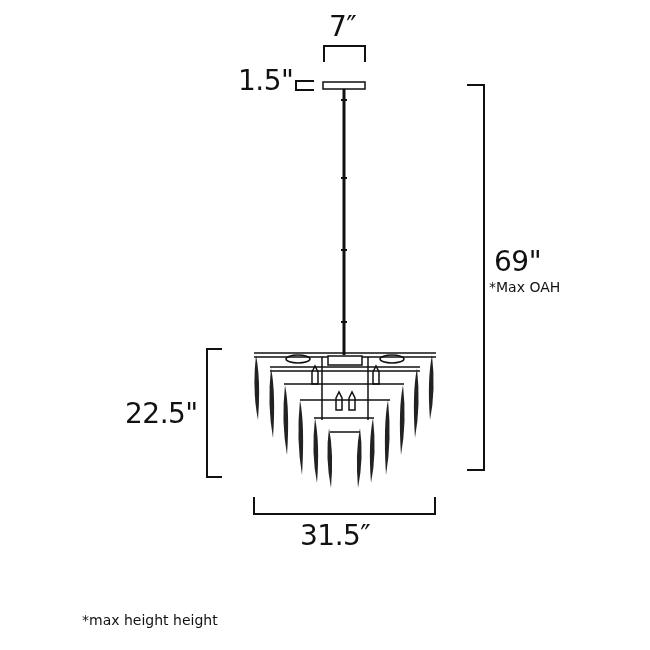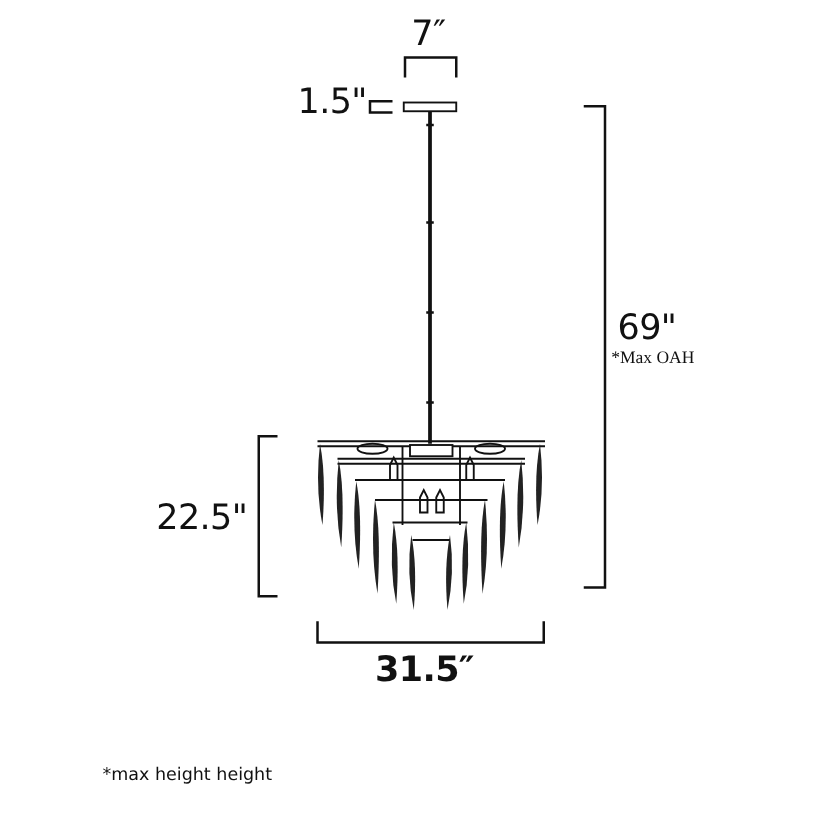--- a/index.html
+++ b/index.html
@@ -70,17 +70,17 @@
       <path d="M315 418 q5 25 2 65 q-6 -30 -2 -65z"></path>
       <path d="M373 418 q-5 25 -2 65 q6 -30 2 -65z"></path>
       <path d="M329 428 q5 25 2 60 q-6 -30 -2 -60z"></path>
       <path d="M360 428 q-5 25 -2 60 q6 -30 2 -60z"></path>
     </g>
   </svg>
 
   <div class="lbl big" style="left:329px; top:10px;">7″</div>
   <div class="lbl big" style="left:238px; top:64px;">1.5"</div>
   <div class="lbl big" style="left:494px; top:245px;">69"</div>
-  <div class="lbl small" style="left:489px; top:279px;font-family:Liberation Serif, serif;">*Max OAH</div>
+  <div class="lbl small" style="left:489px; top:279px;">*Max OAH</div>
   <div class="lbl big" style="left:125px; top:397px;">22.5"</div>
-  <div class="lbl big" style="left:300px; top:519px;font-weight:bold;">31.5″</div>
+  <div class="lbl big" style="left:300px; top:519px;">31.5″</div>
   <div class="lbl small" style="left:82px; top:612px;">*max height height</div>
 </div>
 
 </body></html>

